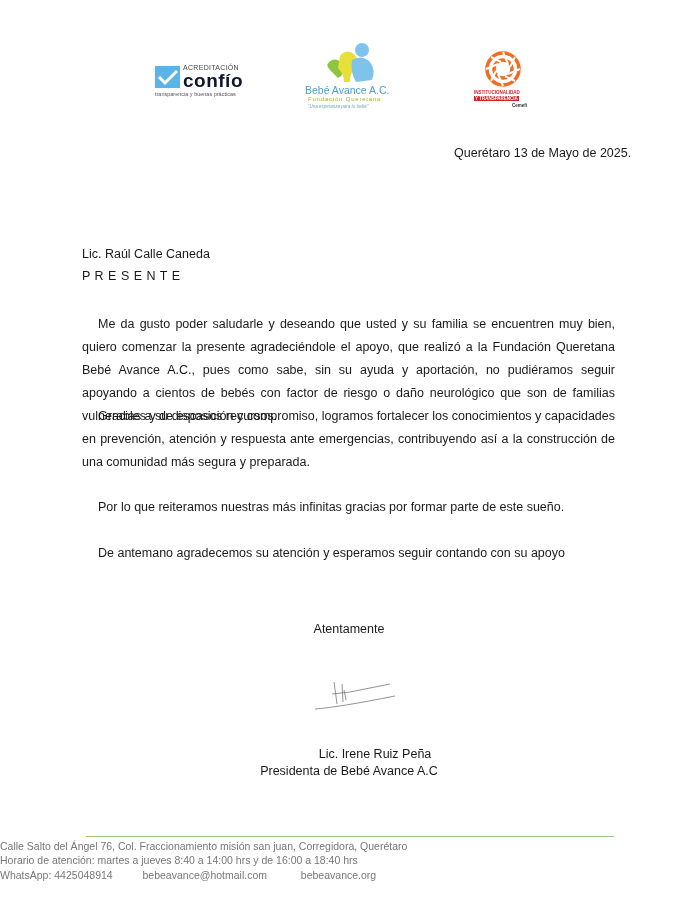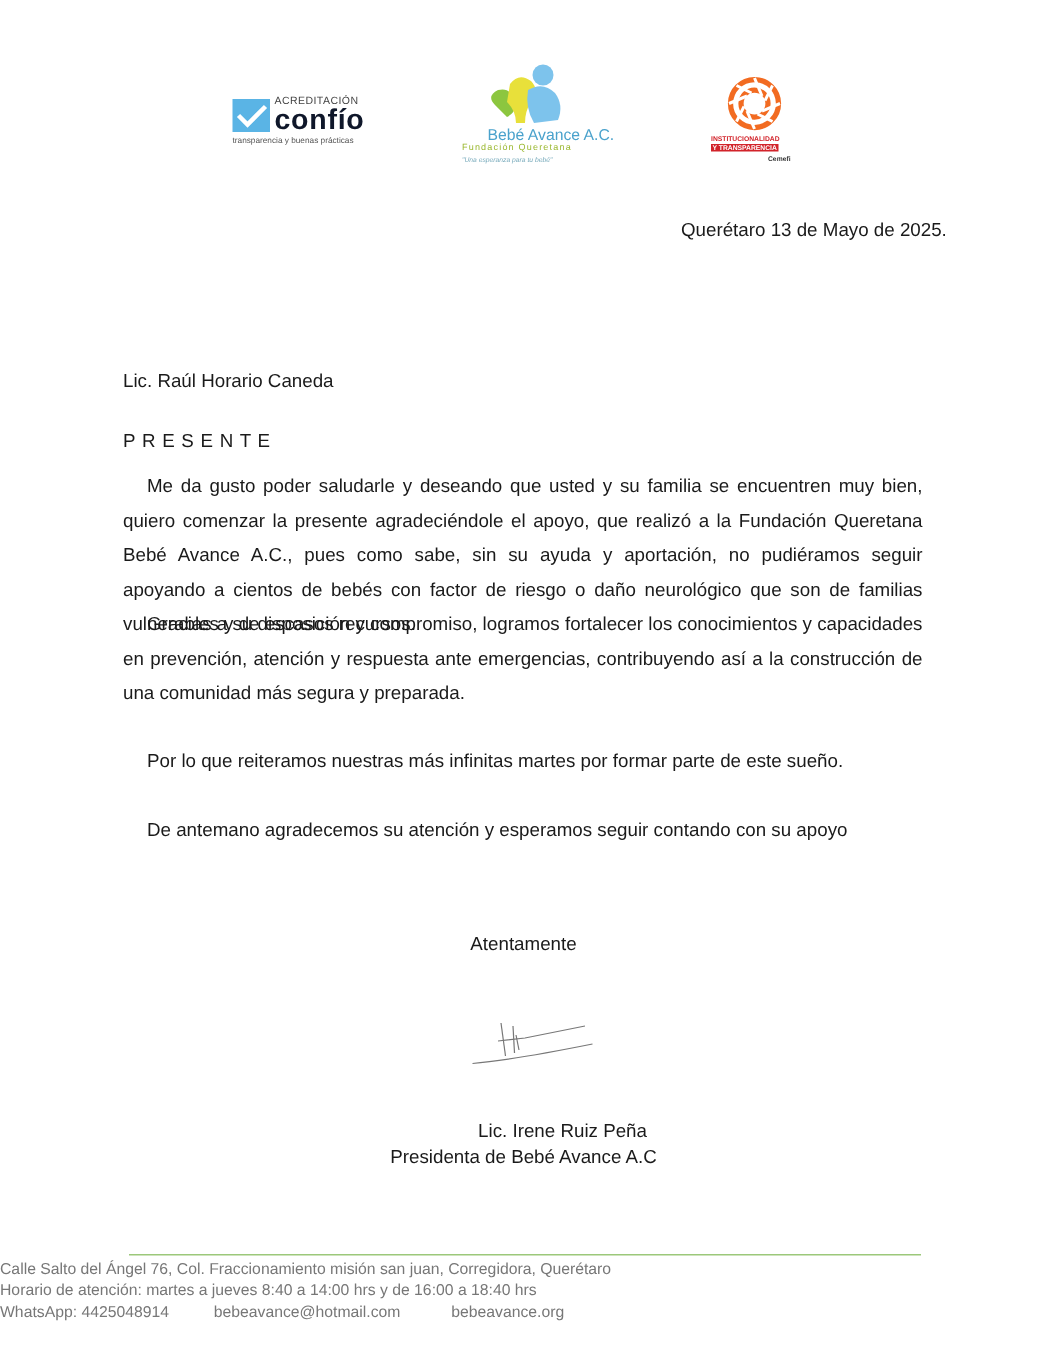--- a/index.html
+++ b/index.html
@@ -7,21 +7,21 @@
          font-family:"Liberation Sans", sans-serif; color:#1a1a1a; }
   .abs { position:absolute; }
   .txt { font-size:12.5px; }
   
   .logo1 { left:155px; top:64px; width:90px; height:40px; }
   .logo1 .box { position:absolute; left:0; top:2px; width:25px; height:22px; background:#5ab4e5; }
   .logo1 .l1 { position:absolute; left:28px; top:0; font-size:7px; color:#444; letter-spacing:0.3px; }
   .logo1 .l2 { position:absolute; left:28px; top:6px; font-size:19px; color:#0f172a; font-weight:bold; letter-spacing:0.5px; }
   .logo1 .l3 { position:absolute; left:0; top:27px; font-size:5.5px; color:#555; white-space:nowrap; }
   .logo2 { left:300px; top:42px; width:100px; height:80px; }
-  .logo2 .l1 { position:absolute; left:5px; top:42px; font-size:10.5px; color:#4aa2cc; white-space:nowrap;margin-left:20px; }
+  .logo2 .l1 { position:absolute; left:5px; top:42px; font-size:10.5px; color:#4aa2cc; white-space:nowrap; }
   .logo2 .l2 { position:absolute; left:8px; top:54px; font-size:6px; color:#9bb830; letter-spacing:0.8px; white-space:nowrap; }
   .logo2 .l3 { position:absolute; left:8px; top:62px; font-size:4.5px; color:#7ab; white-space:nowrap; font-style:italic; }
   .logo3 { left:474px; top:48px; width:60px; height:70px; }
   .logo3 .l1 { position:absolute; left:0; top:42px; font-size:4.5px; color:#d2232a; font-weight:bold; white-space:nowrap; }
   .logo3 .l2 { position:absolute; left:0; top:48px; font-size:4.5px; color:#fff; background:#d2232a; font-weight:bold; white-space:nowrap; padding:0 1px; }
   .logo3 .l3 { position:absolute; left:38px; top:55px; font-size:4.5px; color:#333; font-weight:bold; }
   .para { position:absolute; left:82px; width:533px; font-size:12.5px; line-height:23px; text-align:justify; }
   .para .ind { display:inline-block; width:16px; }
   .footer-line { left:86px; top:836px; width:528px; height:1px; background:#9cc87a; }
   .foot { position:absolute; left:0; width:698px; text-align:left; font-size:10.5px; color:#777; }
@@ -69,26 +69,26 @@
       <line x1="7" y1="31" x2="12" y2="21"></line>
         <line x1="7" y1="7" x2="17" y2="12"></line>
     </g>
   </svg>
   <span class="l1">INSTITUCIONALIDAD</span>
   <span class="l2">Y TRANSPARENCIA</span>
   <span class="l3">Cemefi</span>
 </div>
 
 <div class="abs txt" style="left:454px;top:146px;text-align:right;">Querétaro 13 de Mayo de 2025.</div>
-<div class="abs txt" style="left:82px;top:247px;">Lic. Raúl Horario Caneda</div>
-<div class="abs txt" style="left:82px;top:287px;letter-spacing:0.5px;text-align:right;">P R E S E N T E</div>
+<div class="abs txt" style="left:82px;top:247px;">Lic. Raúl Calle Caneda</div>
+<div class="abs txt" style="left:82px;top:269px;letter-spacing:0.5px;text-align:right;">P R E S E N T E</div>
 
 <div class="para" style="top:313px;"><span class="ind"></span><span>Me da gusto poder saludarle y deseando que usted y su familia se encuentren muy bien, quiero comenzar la presente agradeciéndole el apoyo, que realizó a la Fundación Queretana Bebé Avance A.C., pues como sabe, sin su ayuda y aportación, no pudiéramos seguir apoyando a cientos de bebés con factor de riesgo o daño neurológico que son de familias vulnerables y de escasos recursos.</span></div>
 <div class="para" style="top:405px;"><span class="ind"></span><span>Gracias a su disposición y compromiso, logramos fortalecer los conocimientos y capacidades en prevención, atención y respuesta ante emergencias, contribuyendo así a la construcción de una comunidad más segura y preparada.</span></div>
-<div class="para" style="top:496px;"><span class="ind"></span><span>Por lo que reiteramos nuestras más infinitas martes por formar parte de este sueño.</span></div>
+<div class="para" style="top:496px;"><span class="ind"></span><span>Por lo que reiteramos nuestras más infinitas gracias por formar parte de este sueño.</span></div>
 <div class="para" style="top:542px;"><span class="ind"></span><span>De antemano agradecemos su atención y esperamos seguir contando con su apoyo</span></div>
 
 <div class="abs txt" style="left:0;width:698px;text-align:center;top:622px;">Atentamente</div>
 
 <svg class="abs" style="left:310px;top:672px;" width="90" height="42" viewBox="0 0 90 42">
   <g fill="none" stroke="#777" stroke-width="0.8">
     <path d="M5 37 Q30 35 85 24"></path>
     <path d="M24 10 L27 32"></path>
     <path d="M32 12 L33 30"></path>
     <path d="M22 22 L40 20 Q60 16 80 12"></path>

